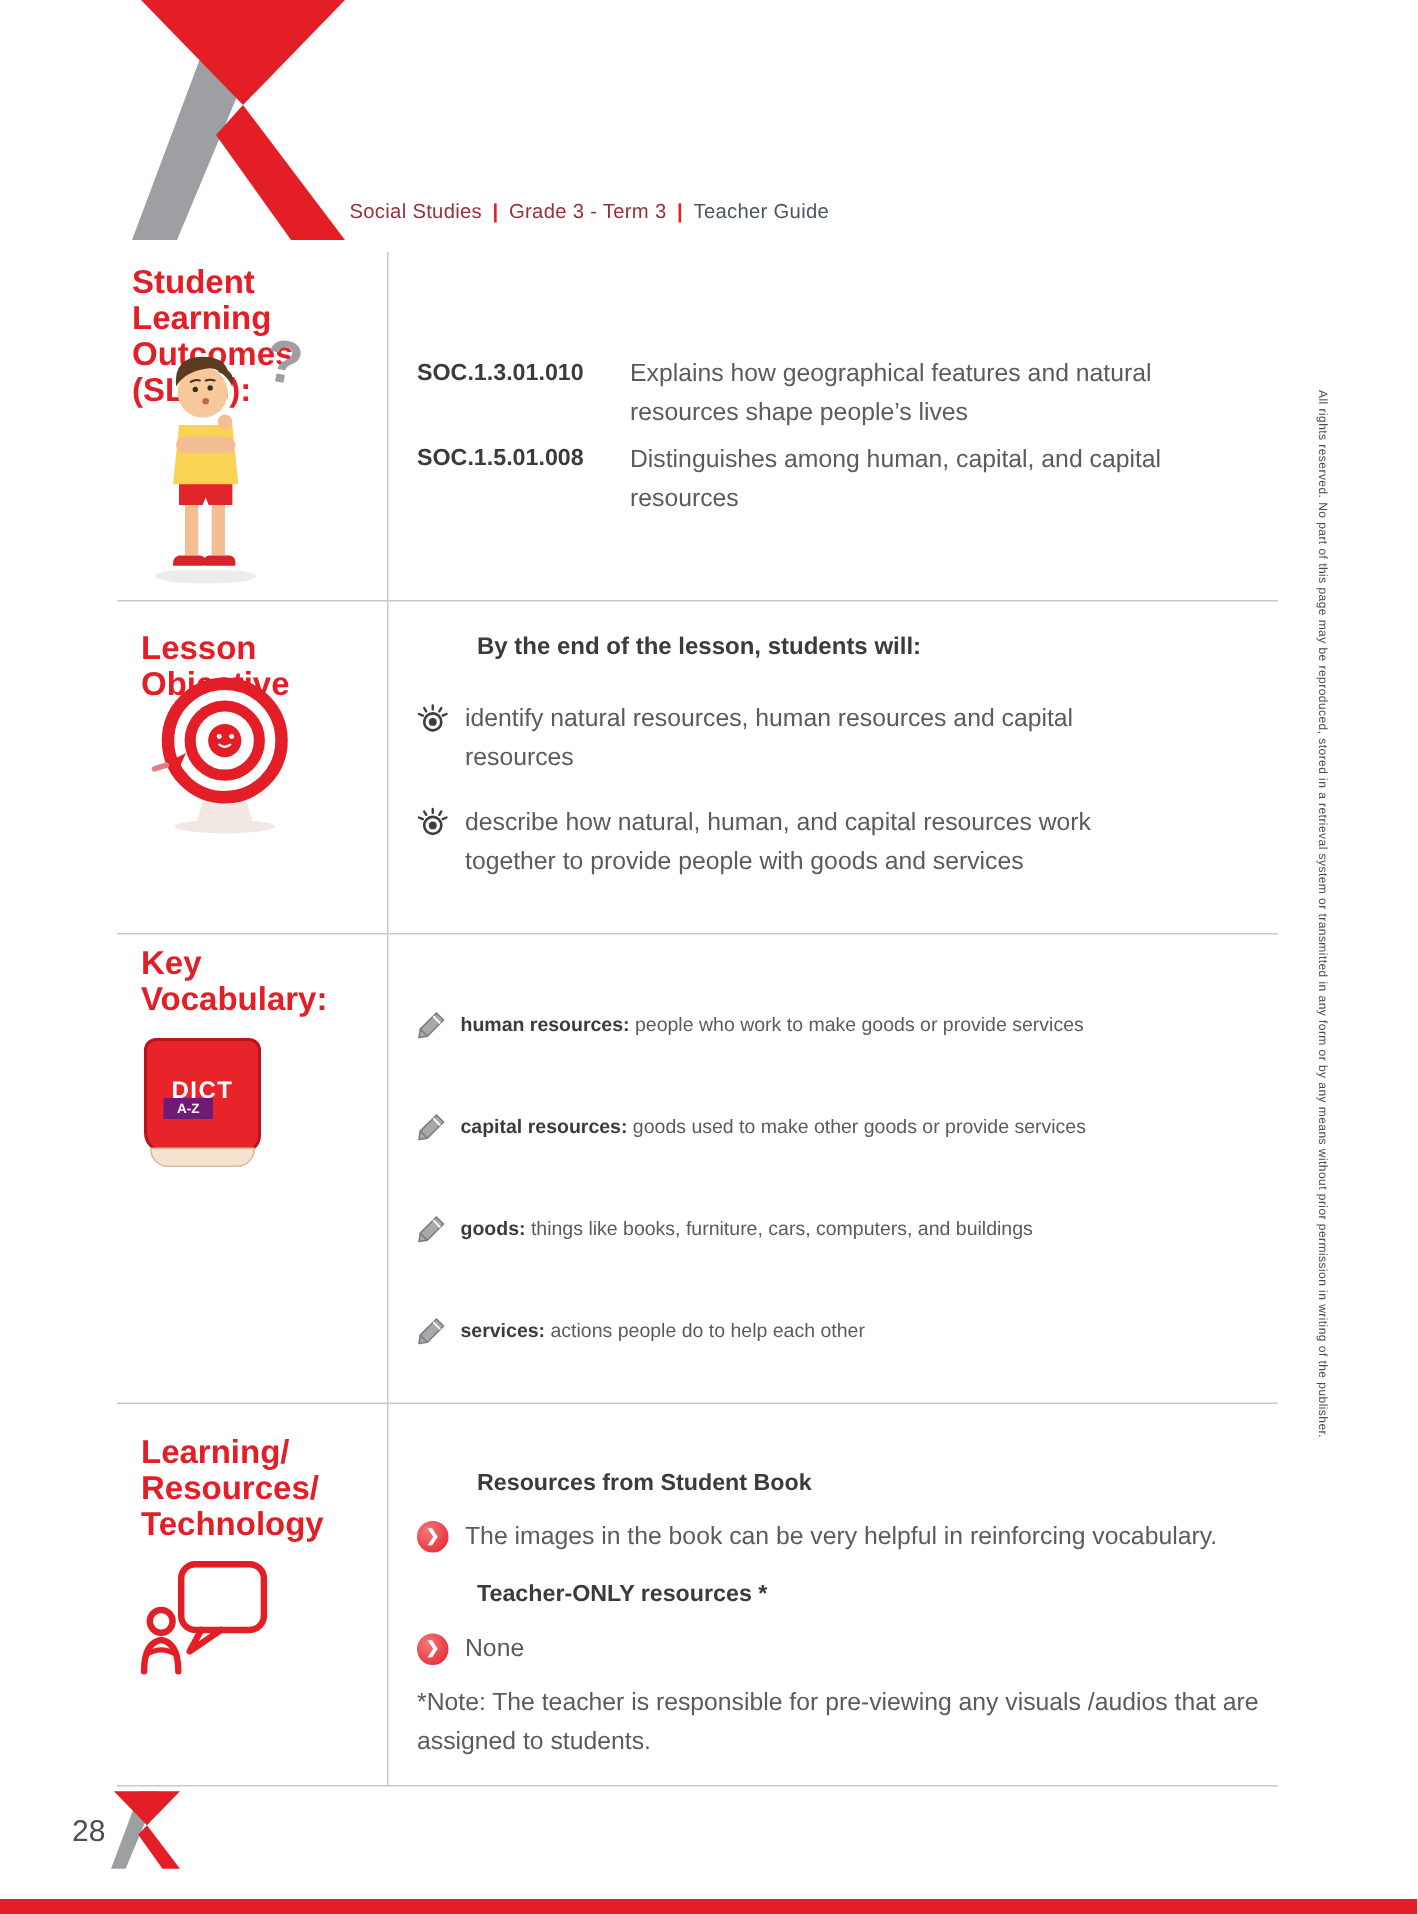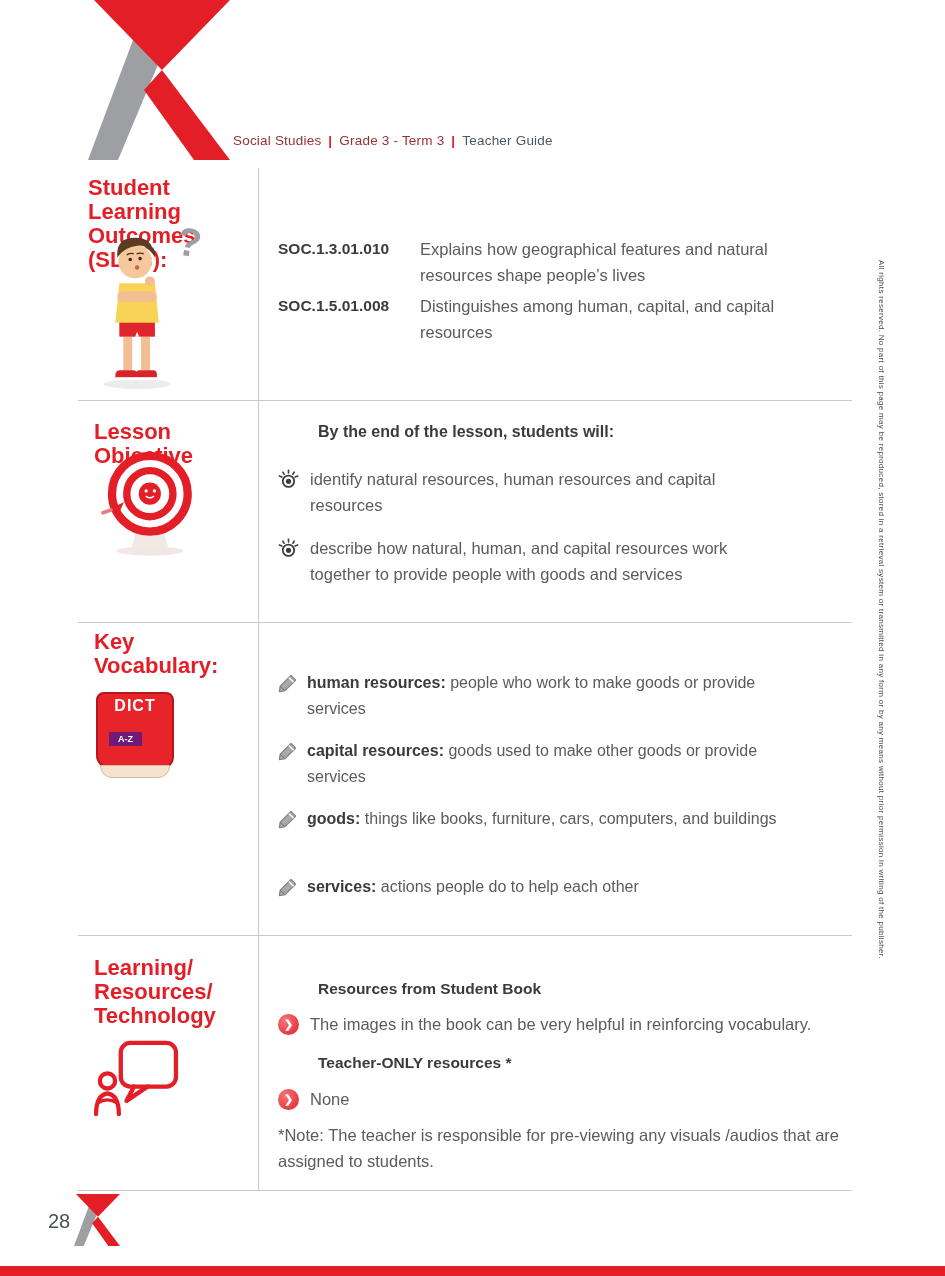--- a/index.html
+++ b/index.html
@@ -49,42 +49,42 @@
   .chev {
     width:21px; height:21px; border-radius:50%;
     background:radial-gradient(circle at 35% 32%, #f2787c, #e31e26);
     color:#ffffff; display:flex; align-items:center; justify-content:center;
     font-size:11px; font-weight:bold; line-height:1;
   }
 
   
   .vocab { position:absolute; left:278px; display:flex; align-items:flex-start; }
   .vocab .picon { flex:0 0 auto; margin-right:10px; margin-top:4px; }
-  .vocab-text { width:505px; font-size:16px; line-height:26px; }
+  .vocab-text { width:505px; font-size:13px; line-height:26px; }
   .vocab-text .term { font-weight:bold; color:#3b3b3d; }
   .vocab-text .def  { color:#5b5b5e; }
 
   
   .boy { position:absolute; left:92px; top:226px; width:115px; height:166px; }
   .boy .qmark {
     position:absolute; right:6px; top:-6px;
     font-size:40px; font-weight:bold; color:#9d9fa2; transform:rotate(10deg);
   }
 
   
   .dict-book { position:absolute; left:96px; top:692px; width:78px; height:88px; }
   .dict-cover {
     position:absolute; left:0; right:0; top:0; bottom:11px;
     background:#e8242b; border:2px solid #b5151b; border-radius:8px 8px 12px 14px;
   }
   .dict-pages {
     position:absolute; left:4px; right:4px; bottom:2px; height:13px;
     background:#f6e3cf; border:1px solid #d8b99c; border-radius:0 0 12px 12px;
   }
-  .dict-title { display:block; text-align:center; margin-top:3px; color:#ffffff; font-weight:bold; font-size:16px; letter-spacing:1px; }
+  .dict-title { display:block; text-align:center; margin-top:25px; color:#ffffff; font-weight:bold; font-size:16px; letter-spacing:1px; }
   .dict-tab {
     position:absolute; left:11px; top:38px; background:#701a75; color:#ffffff;
     font-size:9px; font-weight:bold; padding:2px 9px;
   }
 
   
   .target-ic { position:absolute; left:100px; top:447px; }
   .person-ic { position:absolute; left:92px; top:1040px; }
   .note-text { position:absolute; left:278px; top:1122px; width:575px; }
 

